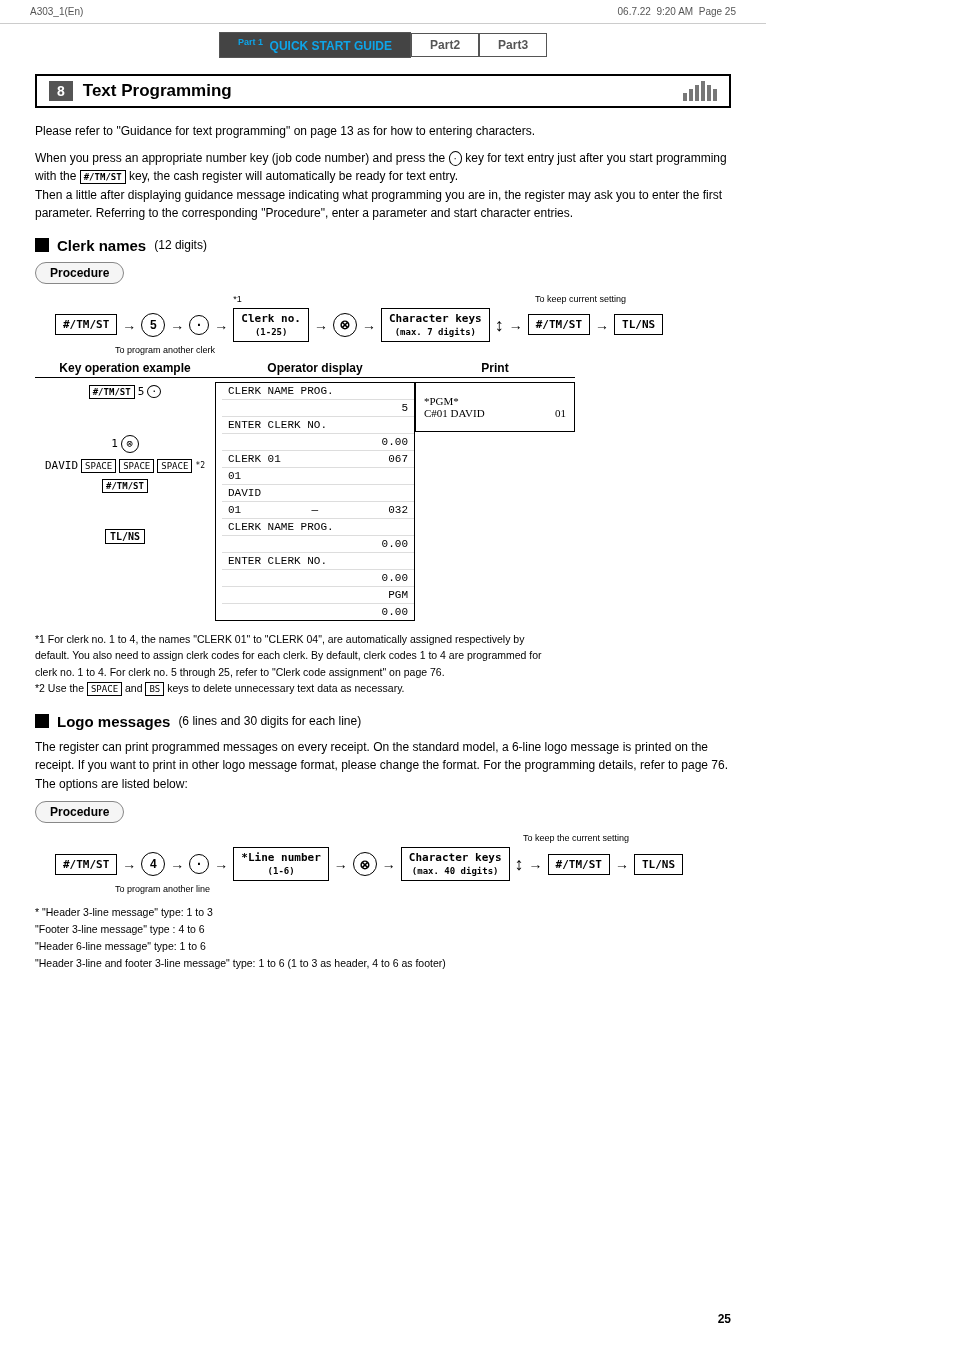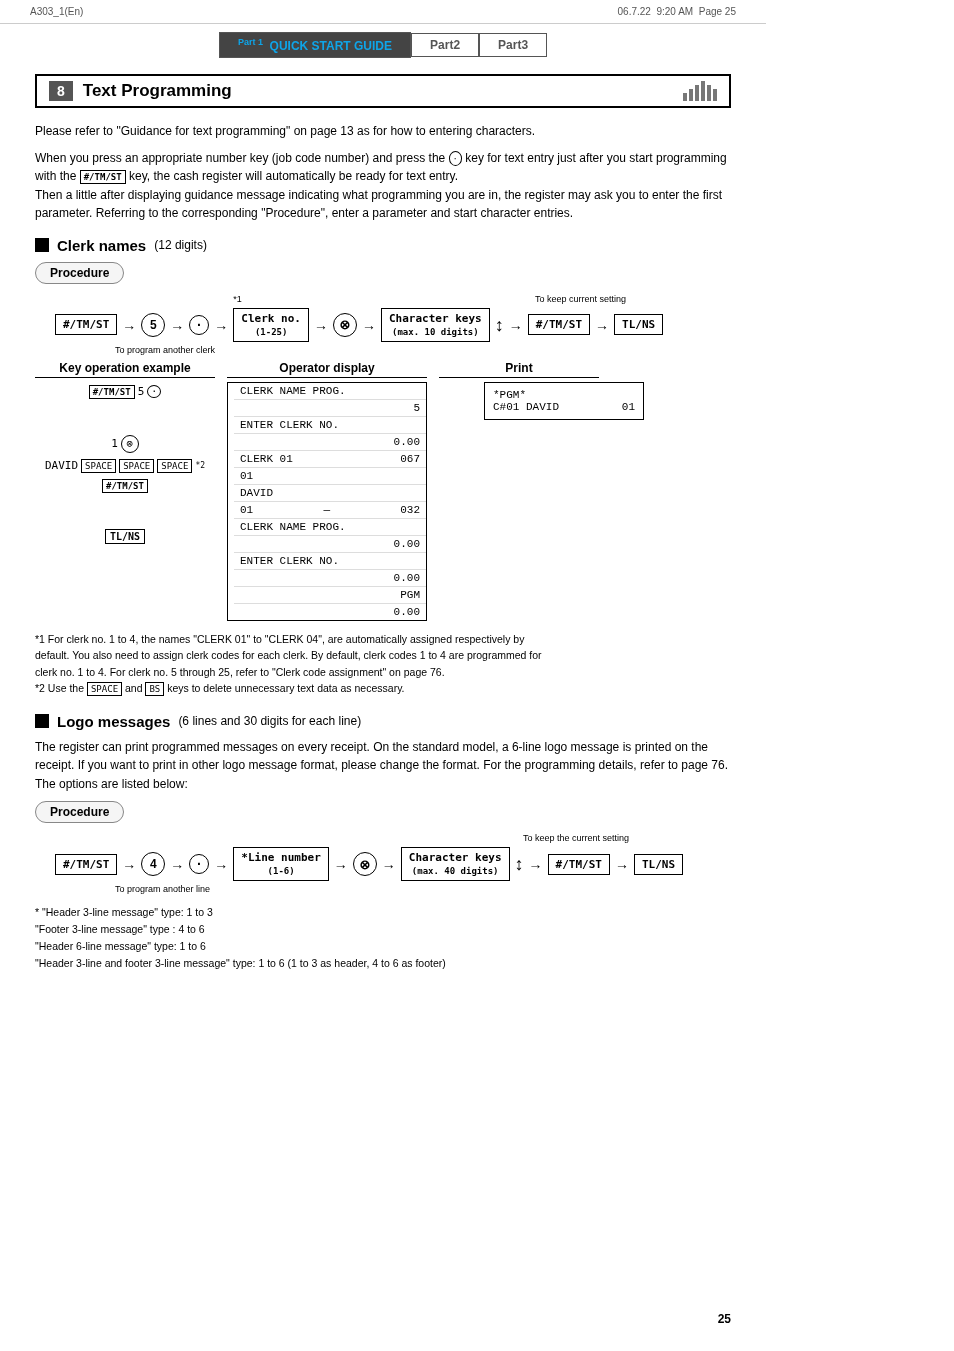--- a/index.html
+++ b/index.html
@@ -240,31 +240,30 @@
       display: flex;
       justify-content: space-between;
       padding: 2px 6px;
       border-bottom: 1px solid #ddd;
       margin-left: 6px;
     }
     .op-row:last-child { border-bottom: none; }
 
     .print-receipt {
       border: 1.5px solid #000;
-      font-family: Liberation Mono, monospace;
+      font-family: Liberation Serif, serif;
       font-size: 11px;
-      padding: 6px 8px;
+      padding: 12px 8px;
       width: 160px;
-      margin-left: 45px;
     }
 
     .three-cols {
       display: grid;
       grid-template-columns: 180px 200px 160px;
-      gap: 12px;
+      gap: 0;
       margin: 6px 0 10px 0;
     }
     .col-title {
       font-size: 12px;
       font-weight: bold;
       text-align: center;
       margin-bottom: 4px;
       border-bottom: 1.5px solid #000;
       padding-bottom: 2px;
     }
@@ -350,21 +349,21 @@
           <div class="key-label-box">
             <div class="key-box" style="text-align:center;">Clerk no.<br><span style="font-size:9px;">(1-25)</span></div>
           </div>
         </div>
         <span class="arrow">→</span>
 
         <div class="key-x-circle">⊗</div>
         <span class="arrow">→</span>
 
         <div class="key-label-box">
-          <div class="key-box" style="text-align:center;">Character keys<br><span style="font-size:9px;">(max. 10 digits)</span></div>
+          <div class="key-box" style="text-align:center;">Character keys<br><span style="font-size:9px;">(max. 7 digits)</span></div>
         </div>
         <span class="arrow" style="font-size:18px; line-height:1;">↕</span>
         <span class="arrow">→</span>
 
         <div class="key-box">#/TM/ST</div>
         <span class="arrow">→</span>
 
         <div class="key-box">TL/NS</div>
       </div>
 

